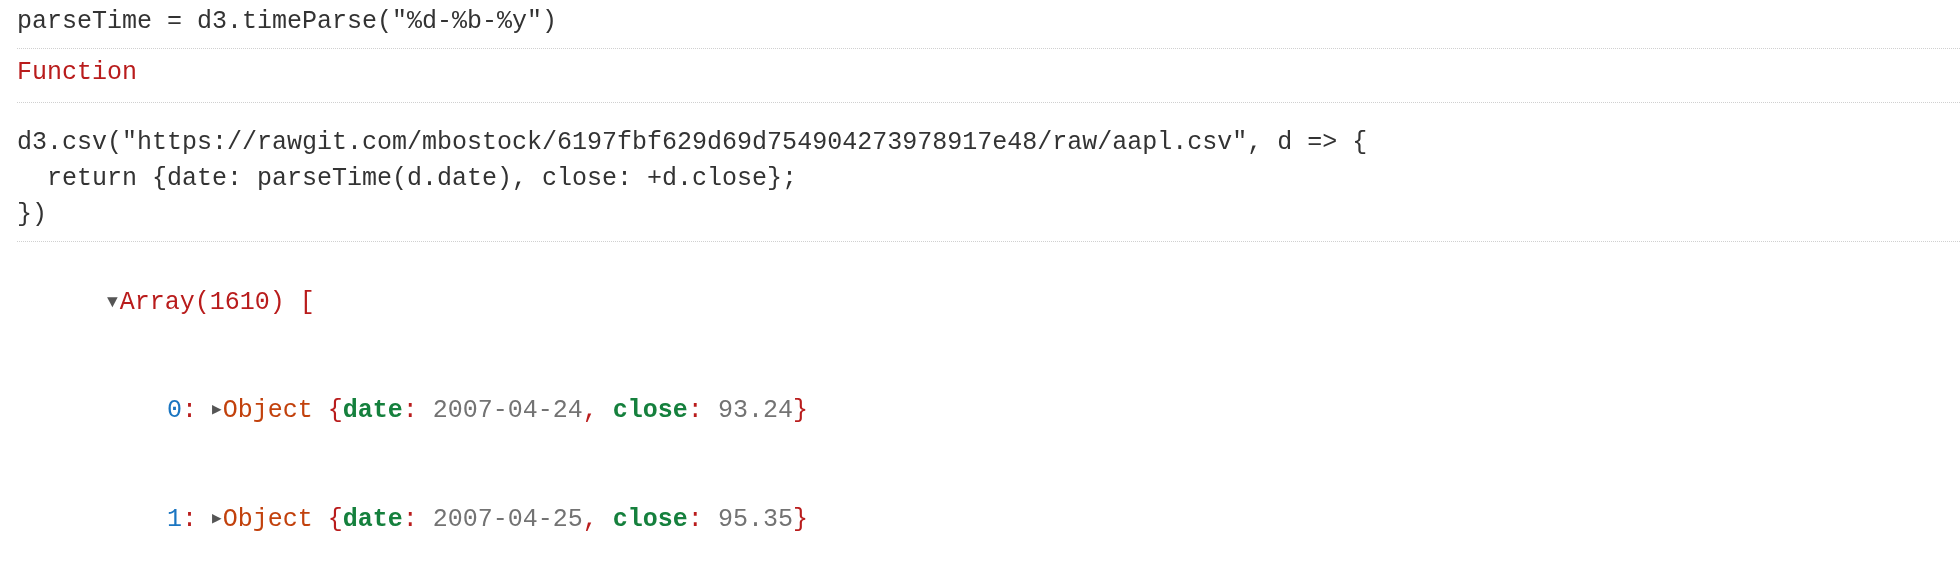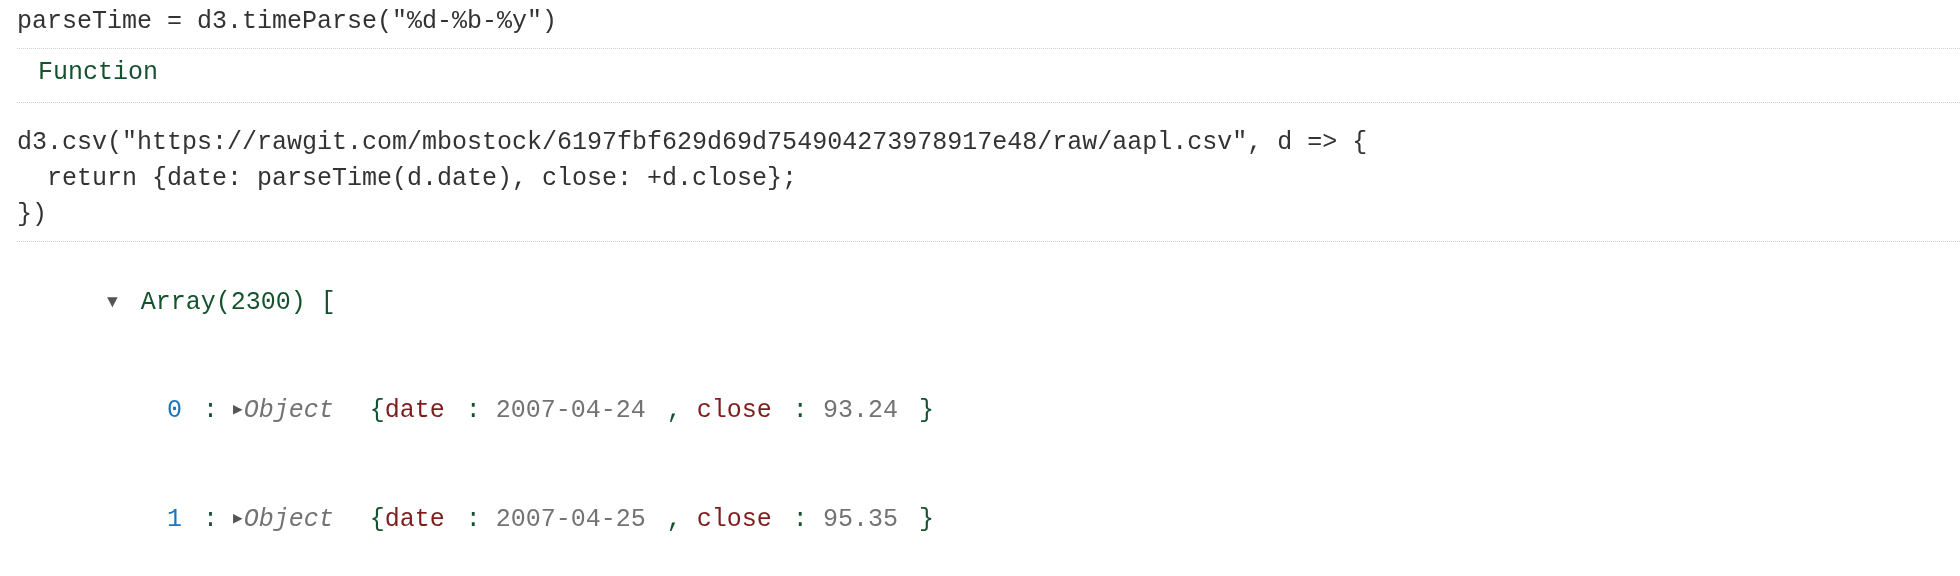--- a/index.html
+++ b/index.html
@@ -22,41 +22,40 @@
       padding: 4px 0 8px 0;
       color: #333;
     }
     .output-block {
       padding: 6px 0 10px 0;
       border-top: 1px dotted #d0d0d0;
       border-bottom: 1px dotted #d0d0d0;
       margin-bottom: 18px;
     }
     .output-muted {
-      color: #14532d;
-      margin-left: 21px;
+      color: #b91c1c;
     }
     .arrow-down {
       display: inline-block;
       color: #555;
       font-size: 18px;
       vertical-align: middle;
       margin-right: 2px;
     }
     .arrow-right {
       display: inline-block;
       color: #555;
       font-size: 16px;
       vertical-align: middle;
       margin-right: 1px;
     }
     .token-key { color: #1a75c1; }
-    .token-prop { color: #7f1d1d; }
+    .token-prop { color: #15803d; font-weight: bold; }
     .token-num { color: #737373; }
-    .token-obj { color: #737373; font-style: italic; }
+    .token-obj { color: #c2410c; }
     .row {
       white-space: pre;
     }
     .output-rows .row {
       padding-left: 30px;
     }
     .array-open {
       padding-left: 0;
     }
   </style>
@@ -73,21 +72,21 @@
 </div>
 
 <div class="cell">
   <div class="code-block">
     <div class="row">d3.csv("https://rawgit.com/mbostock/6197fbf629d69d754904273978917e48/raw/aapl.csv", d =&gt; {</div>
     <div class="row">  return {date: parseTime(d.date), close: +d.close};</div>
     <div class="row">})</div>
   </div>
   <div class="output-block" style="border-bottom:none;margin-bottom:0;padding-bottom:0;">
     <div class="row array-open">
-      <span class="arrow-down">▼</span><span class="output-muted">Array(2300) [</span>
+      <span class="arrow-down">▼</span><span class="output-muted">Array(1610) [</span>
     </div>
     <div class="output-rows">
 
       <div class="row">
         <span class="token-key">0</span><span class="output-muted">: </span><span class="arrow-right">▶</span><span class="token-obj">Object</span><span> </span><span class="output-muted">{</span><span class="token-prop">date</span><span class="output-muted">:</span><span> </span><span class="token-num">2007-04-24</span><span class="output-muted">, </span><span class="token-prop">close</span><span class="output-muted">:</span><span> </span><span class="token-num">93.24</span><span class="output-muted">}</span>
       </div>
 
       <div class="row">
         <span class="token-key">1</span><span class="output-muted">: </span><span class="arrow-right">▶</span><span class="token-obj">Object</span><span> </span><span class="output-muted">{</span><span class="token-prop">date</span><span class="output-muted">:</span><span> </span><span class="token-num">2007-04-25</span><span class="output-muted">, </span><span class="token-prop">close</span><span class="output-muted">:</span><span> </span><span class="token-num">95.35</span><span class="output-muted">}</span>
       </div>

